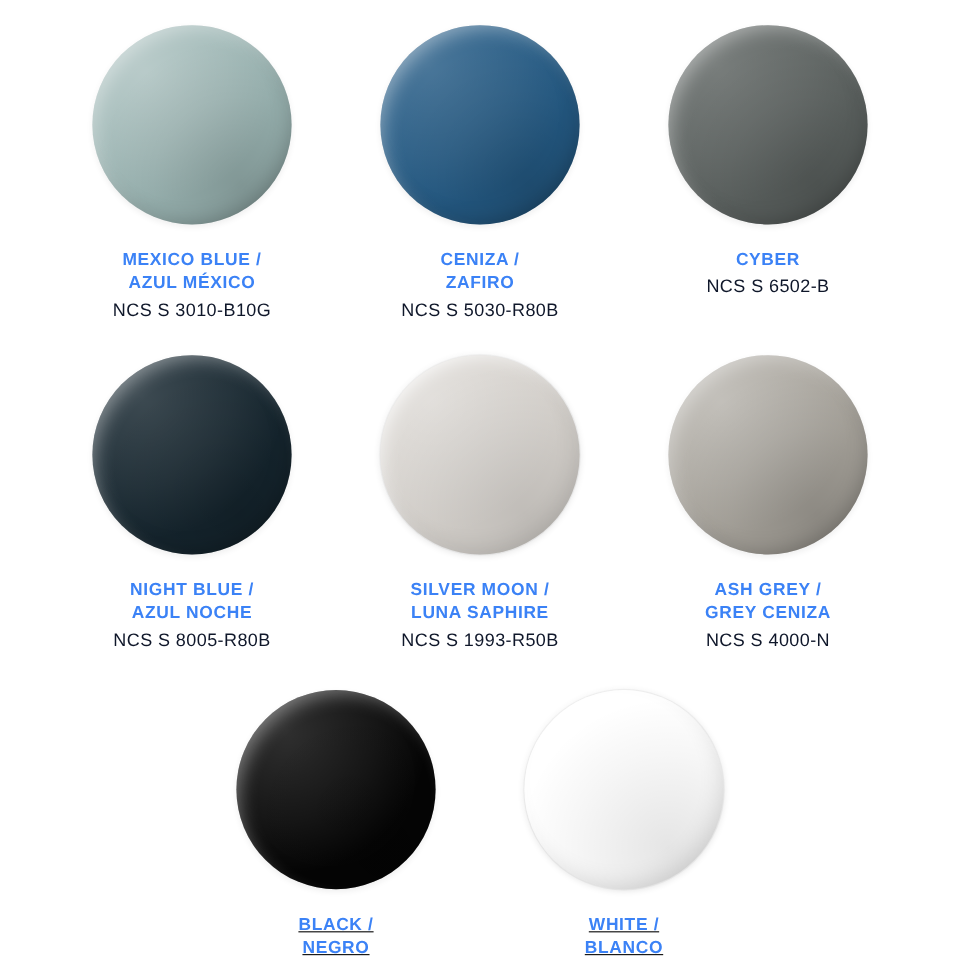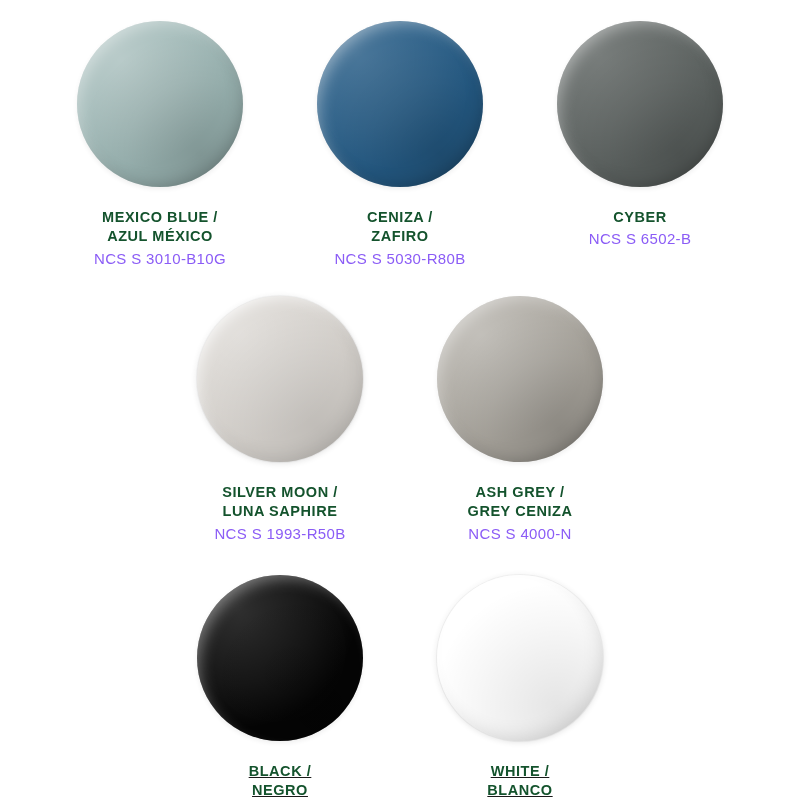--- a/index.html
+++ b/index.html
@@ -122,29 +122,29 @@
   .label {
     margin-top: 14px;
     text-align: center;
     line-height: 1.34;
   }
 
   .name {
     font-size: 14.5px;
     font-weight: bold;
     letter-spacing: 0.55px;
-    color: #14532d;
+    color: #3b82f6;
     white-space: nowrap;
   }
 
   .code {
     font-size: 15px;
     font-weight: normal;
     letter-spacing: 0.35px;
-    color: #8b5cf6;
+    color: #0f172a;
     margin-top: 2px;
     white-space: nowrap;
   }
 
   .code:empty { display: none; }
 </style>
 </head>
 <body>
 
 <div class="palette">
@@ -178,20 +178,30 @@
       </div>
       <div class="label">
         <div class="name">CYBER</div>
 
         <div class="code">NCS S 6502-B</div>
       </div>
     </div>
   </div>
 
   <div class="row row-2">
+    <div class="cell">
+      <div class="swatch-wrap">
+        <div class="swatch is-dark" style="--c: #15252e;"></div>
+      </div>
+      <div class="label">
+        <div class="name">NIGHT BLUE /</div>
+        <div class="name">AZUL NOCHE</div>
+        <div class="code">NCS S 8005-R80B</div>
+      </div>
+    </div>
 
     <div class="cell">
       <div class="swatch-wrap">
         <div class="swatch is-light" style="--c: #d6d2cd;"></div>
       </div>
       <div class="label">
         <div class="name">SILVER MOON /</div>
         <div class="name">LUNA SAPHIRE</div>
         <div class="code">NCS S 1993-R50B</div>
       </div>

